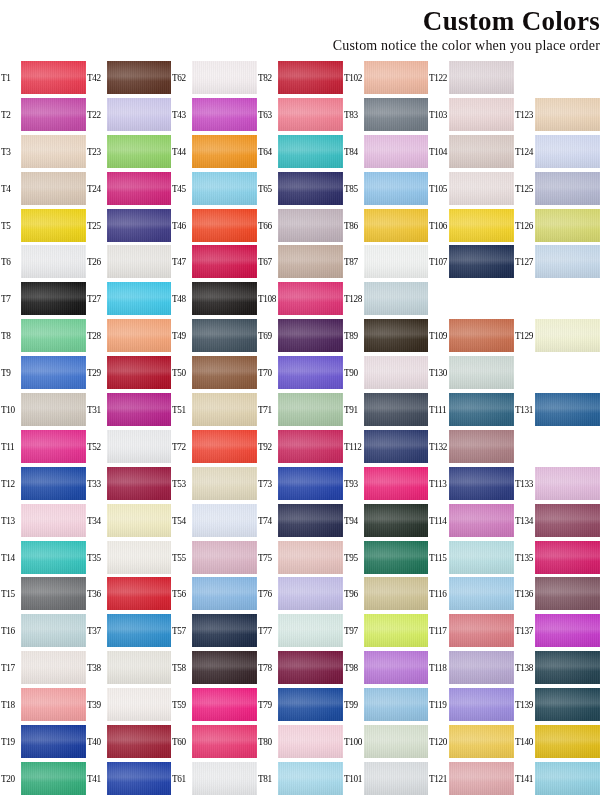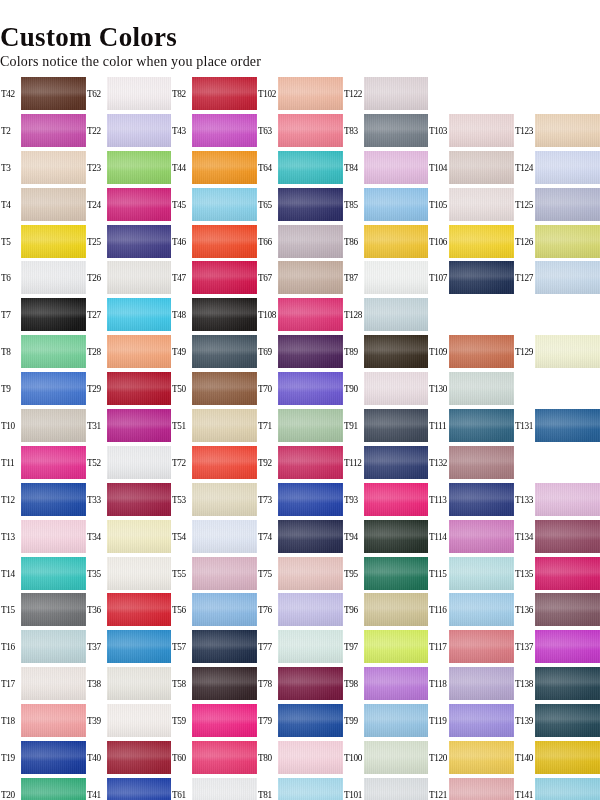--- a/index.html
+++ b/index.html
@@ -13,22 +13,22 @@
     overflow: hidden;
     font-family: "Liberation Serif", serif;
   }
   #page {
     position: relative;
     width: 600px;
     height: 800px;
     background: #ffffff;
   }
   .header {
-    text-align: left;
-    padding-top: 22px;
+    text-align: right;
+    padding-top: 6px;
   }
   .title {
     font-family: "Liberation Serif", serif;
     font-size: 27px;
     font-weight: 700;
     color: #100c0c;
     letter-spacing: 0.3px;
     line-height: 30px;
     margin: 0;
   }
@@ -110,25 +110,29 @@
     opacity: 0.85;
   }
 </style>
 </head>
 <body>
 
 <div id="page">
 
   <div class="header">
     <h1 class="title">Custom Colors</h1>
-    <p class="subtitle">Colors notice the color when you place order</p>
+    <p class="subtitle">Custom notice the color when you place order</p>
   </div>
 
   <div class="grid">
       <div class="grid-row">
+        <div class="cell">
+          <span class="cell-label">T1</span>
+          <div class="swatch" style="background-color: rgb(232, 57, 79);"></div>
+        </div>
         <div class="cell">
           <span class="cell-label">T42</span>
           <div class="swatch" style="background-color: rgb(93, 51, 36);"></div>
         </div>
         <div class="cell">
           <span class="cell-label">T62</span>
           <div class="swatch" style="background-color: rgb(242, 236, 238);"></div>
         </div>
         <div class="cell">
           <span class="cell-label">T82</span>

